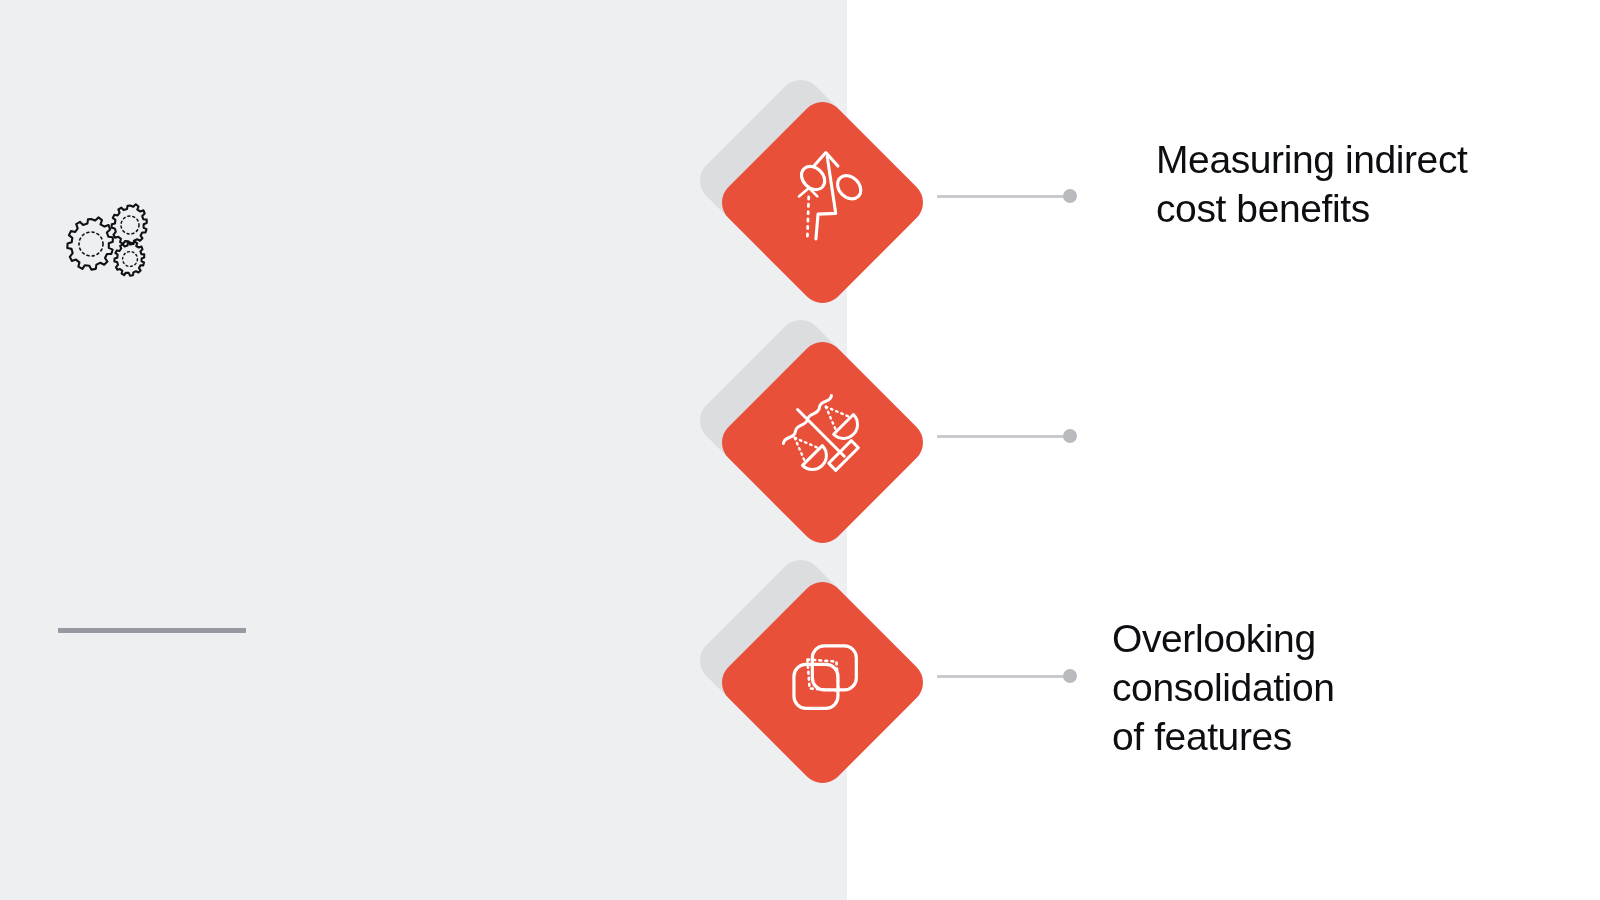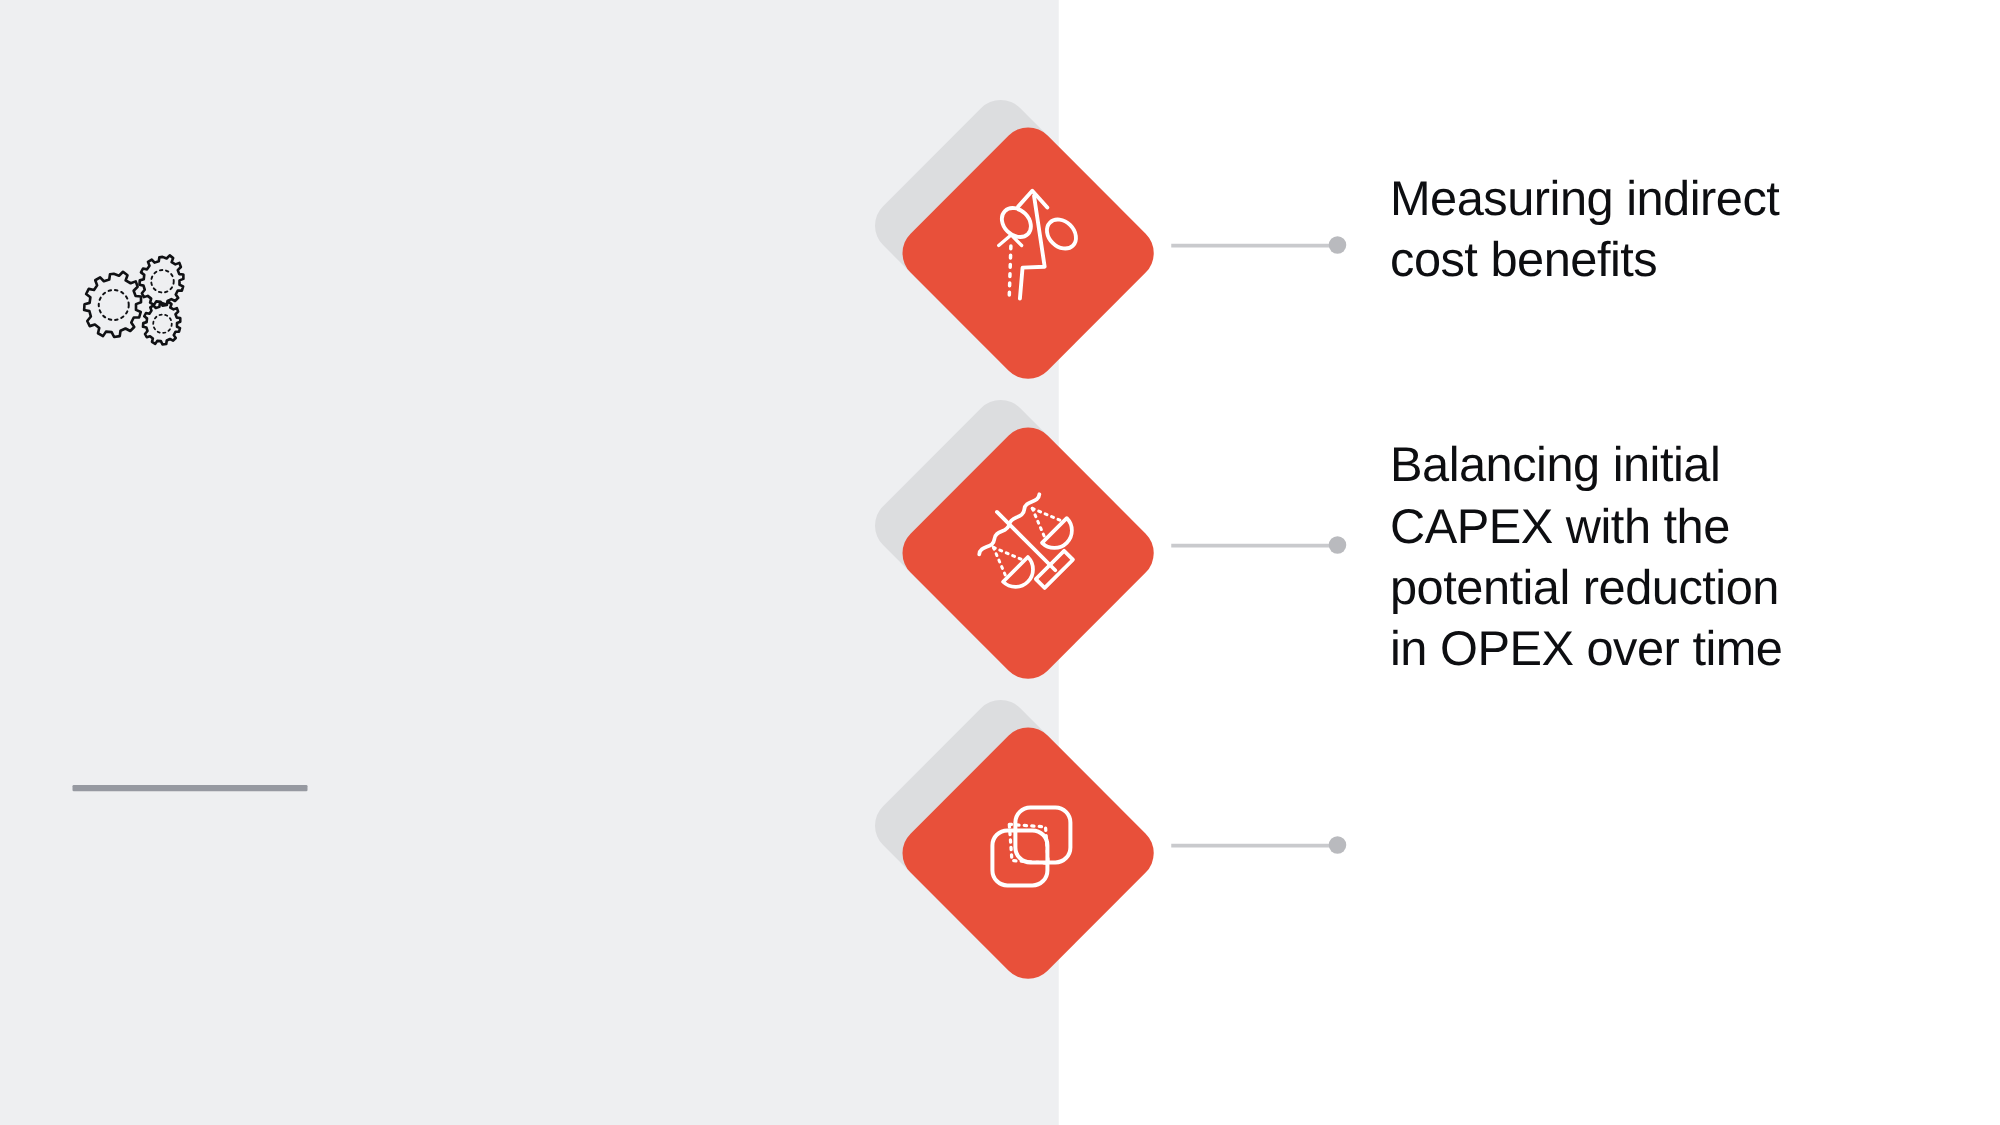--- a/index.html
+++ b/index.html
@@ -145,21 +145,21 @@
     position:absolute;
     left:1112px;
     width:420px;
     font-size:39px;
     line-height:49px;
     font-weight:normal;
     letter-spacing:-0.4px;
     color:#0d0e11;
     white-space:pre-line;
   }
-  .label-0 { top:135px; }
+  .label-0 { top:135px;margin-left:44px; }
   .label-1 { top:348px; }
   .label-2 { top:614px; }
 </style>
 </head>
 <body>
 
 <div class="slide">
 
   <div class="left-panel"></div>
 
@@ -235,24 +235,20 @@
 
           <rect x="32" y="72" width="32" height="10"></rect>
         </svg>
       </div>
     </div>
     <div class="connector">
       <div class="connector-line"></div>
       <div class="connector-dot"></div>
     </div>
   </div>
-  <div class="label label-1">Balancing initial
-CAPEX with the
-potential reduction
-in OPEX over time</div>
 
   <div class="row row-2">
     <div class="diamond-wrap">
       <div class="diamond-shadow"></div>
       <div class="diamond"></div>
       <div class="diamond-icon">
         <svg viewBox="0 0 96 96" width="96" height="96" fill="none" stroke="#ffffff" stroke-width="3.2" stroke-linecap="round" stroke-linejoin="round">
 
           <rect x="13" y="29" width="44" height="44" rx="12" transform="rotate(45 35 51)"></rect>
 
@@ -260,14 +256,17 @@
 
           <path d="M48 26 L67 48 L48 70 L29 48 Z" stroke-dasharray="1.8 4.2" stroke-width="2.6"></path>
         </svg>
       </div>
     </div>
     <div class="connector">
       <div class="connector-line"></div>
       <div class="connector-dot"></div>
     </div>
   </div>
+  <div class="label label-2">Overlooking
+consolidation
+of features</div>
 
 </div>
 
 </body></html>

